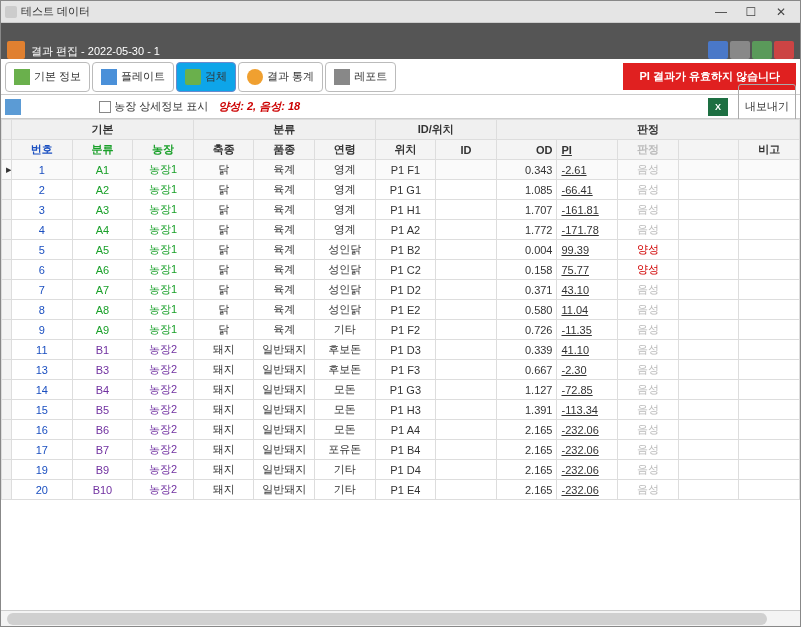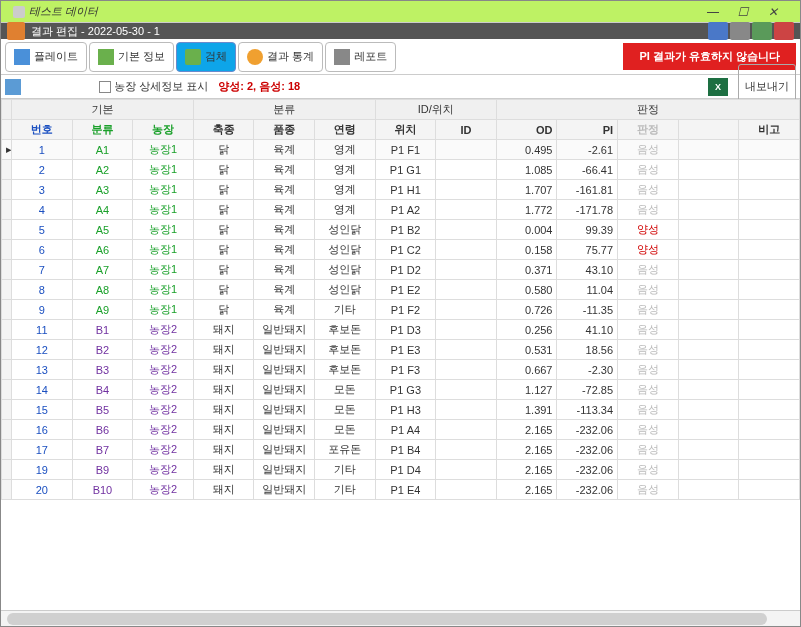--- a/index.html
+++ b/index.html
@@ -1,68 +1,68 @@
 <!DOCTYPE html>
 <html><head>
 <meta charset="utf-8">
 <style>
 * { margin:0; padding:0; box-sizing:border-box; font-family:"Malgun Gothic",sans-serif; }
 body { width:801px; height:627px; background:#fff; overflow:hidden; font-size:11px; color:#333; }
 
 
 .window { border:1px solid #888; width:100%; height:100%; display:flex; flex-direction:column; }
-.titlebar { height:22px; display:flex; align-items:center; padding:0 12px; background:#bef264; border-bottom:1px solid #ccc;font-style:italic; }
+.titlebar { height:22px; display:flex; align-items:center; padding:0 4px; background:#e5e5e5; border-bottom:1px solid #ccc; }
 .titlebar .tb-ico { width:12px; height:12px; background:#ccc; margin-right:4px; border-radius:2px; }
 .titlebar .title { flex:1; font-size:11px; }
 .titlebar .winbtn { width:30px; height:20px; display:inline-flex; align-items:center; justify-content:center; font-size:12px; color:#444; }
 
 
-.editbar { height:16px; background:#555; display:flex; align-items:center; padding:0 6px; color:#fff; }
+.editbar { height:36px; background:#555; display:flex; align-items:flex-end; padding:0 6px; color:#fff; }
 .editbar .ico { width:18px; height:18px; background:#e08030; border-radius:2px; margin-right:6px; }
 .editbar .spacer { flex:1; }
 .editbar .tool { width:20px; height:18px; margin-left:2px; display:inline-block; border-radius:2px; }
 .t-blue{background:#4a78c8;} .t-grey{background:#888;} .t-green{background:#5a9a5a;} .t-red{background:#c44;}
 
 
 .toolbar { height:36px; border-bottom:1px solid #ccc; display:flex; align-items:center; padding:2px 4px; gap:2px; }
 .toolbar .btn { border:1px solid #bbb; border-radius:4px; height:30px; display:inline-flex; align-items:center; padding:0 8px; gap:4px; background:#fff; }
 .toolbar .btn.active { background:#0ea5e9; border-color:#6a8acc; }
 .toolbar .btn .ico { width:16px; height:16px; }
 .ic-green{background:#6ab04c;} .ic-blue{background:#4a90d9;} .ic-check{background:#6ab04c; border-radius:2px;} .ic-pie{background:#f0a030; border-radius:50%;} .ic-doc{background:#888;}
 .toolbar .gap { flex:1; }
 .toolbar .warn { background:#e02020; color:#fff; font-weight:bold; padding:6px 16px; font-size:11px; }
 
 
 .subbar { height:24px; display:flex; align-items:center; border-bottom:1px solid #ccc; padding:0 4px; gap:10px; }
 .subbar .ic { width:16px; height:16px; background:linear-gradient(#5b9bd5,#5b9bd5); }
 .subbar .sub-title { font-weight:bold;margin-top:47px; }
 .subbar .chk { width:12px; height:12px; border:1px solid #888; display:inline-block; vertical-align:middle; }
-.subbar .stats { color:#c00; font-weight:bold; }
+.subbar .stats { color:#c00; font-weight:bold;font-style:italic; }
 .subbar .sgap { flex:1; }
 .subbar .excel { width:20px; height:18px; background:#1d6f42; color:#fff; font-size:9px; display:inline-flex; align-items:center; justify-content:center; font-weight:bold; }
 .subbar .export { border:1px solid #aaa; padding:14px 6px; border-radius:3px; }
 
 
 .gridwrap { flex:1; overflow:auto; position:relative; }
 table { border-collapse:collapse; width:100%; table-layout:fixed; }
 th,td { border:1px solid #ddd; padding:2px 4px; height:18px; text-align:center; font-size:11px; overflow:hidden; white-space:nowrap; }
 thead th { background:#f4f4f4; }
-.grp th { background:#f0f0f0; font-weight:normal; }
+.grp th { background:#f0f0f0; font-weight:bold; }
 tbody tr:first-child td { background:#fafafa; }
 .row-handle { width:10px; background:#f4f4f4; }
 .c-seq  { width:32px;  color:#1a4fc0; }
 .c-cls  { width:36px;  color:#1aa02a; }
 .c-farm { width:60px;  color:#1aa02a; }
 .c-sp   { width:60px; }
 .c-br   { width:70px; }
 .c-age  { width:60px; }
 .c-pos  { width:60px; }
 .c-id   { width:50px; }
 .c-od   { width:55px; text-align:right; }
-.c-pi   { width:55px; text-align:right; }
+.c-pi   { width:55px; text-align:left;text-decoration:underline; }
 .c-jd   { width:56px; color:#bbb; }
 .c-sp2  { width:60px; }
 .c-note { width:66px;margin-top:20px; }
 .purple { color:#7030a0; }
 .pos-red { color:#d00000; }
 
 
 .hscroll { height:16px; border-top:1px solid #ccc; background:#f4f4f4; display:flex; }
 .hscroll .thumb { width:760px; height:12px; margin:2px 6px; background:#d0d0d0; border-radius:6px; }
 </style>
@@ -84,26 +84,26 @@
     <span>결과 편집 - 2022-05-30 - 1</span>
     <span class="spacer"></span>
     <span class="tool t-blue"></span>
     <span class="tool t-grey"></span>
     <span class="tool t-green"></span>
     <span class="tool t-red"></span>
   </div>
 
   <div class="toolbar">
     <div class="btn">
+        <span class="ico ic-green"></span>
+        <span>기본 정보</span>
+      </div>
+    <div class="btn">
         <span class="ico ic-blue"></span>
         <span>플레이트</span>
-      </div>
-    <div class="btn">
-        <span class="ico ic-green"></span>
-        <span>기본 정보</span>
       </div>
     <div class="btn active">
         <span class="ico ic-check"></span>
         <span>검체</span>
       </div>
     <div class="btn">
         <span class="ico ic-pie"></span>
         <span>결과 통계</span>
       </div>
     <div class="btn">
@@ -158,21 +158,21 @@
           <tr>
             <td class="row-handle">▸</td>
             <td class="c-seq">1</td>
             <td class="c-cls ">A1</td>
             <td class="c-farm ">농장1</td>
             <td class="c-sp">닭</td>
             <td class="c-br">육계</td>
             <td class="c-age">영계</td>
             <td class="c-pos">P1 F1</td>
             <td class="c-id"></td>
-            <td class="c-od">0.495</td>
+            <td class="c-od">0.343</td>
             <td class="c-pi">-2.61</td>
             <td class="c-jd ">음성</td>
             <td class="c-sp2"></td>
             <td class="c-note"></td>
           </tr>
           <tr>
             <td class="row-handle"></td>
             <td class="c-seq">2</td>
             <td class="c-cls ">A2</td>
             <td class="c-farm ">농장1</td>
@@ -302,38 +302,22 @@
           <tr>
             <td class="row-handle"></td>
             <td class="c-seq">11</td>
             <td class="c-cls purple">B1</td>
             <td class="c-farm purple">농장2</td>
             <td class="c-sp">돼지</td>
             <td class="c-br">일반돼지</td>
             <td class="c-age">후보돈</td>
             <td class="c-pos">P1 D3</td>
             <td class="c-id"></td>
-            <td class="c-od">0.256</td>
+            <td class="c-od">0.339</td>
             <td class="c-pi">41.10</td>
-            <td class="c-jd ">음성</td>
-            <td class="c-sp2"></td>
-            <td class="c-note"></td>
-          </tr>
-          <tr>
-            <td class="row-handle"></td>
-            <td class="c-seq">12</td>
-            <td class="c-cls purple">B2</td>
-            <td class="c-farm purple">농장2</td>
-            <td class="c-sp">돼지</td>
-            <td class="c-br">일반돼지</td>
-            <td class="c-age">후보돈</td>
-            <td class="c-pos">P1 E3</td>
-            <td class="c-id"></td>
-            <td class="c-od">0.531</td>
-            <td class="c-pi">18.56</td>
             <td class="c-jd ">음성</td>
             <td class="c-sp2"></td>
             <td class="c-note"></td>
           </tr>
           <tr>
             <td class="row-handle"></td>
             <td class="c-seq">13</td>
             <td class="c-cls purple">B3</td>
             <td class="c-farm purple">농장2</td>
             <td class="c-sp">돼지</td>

